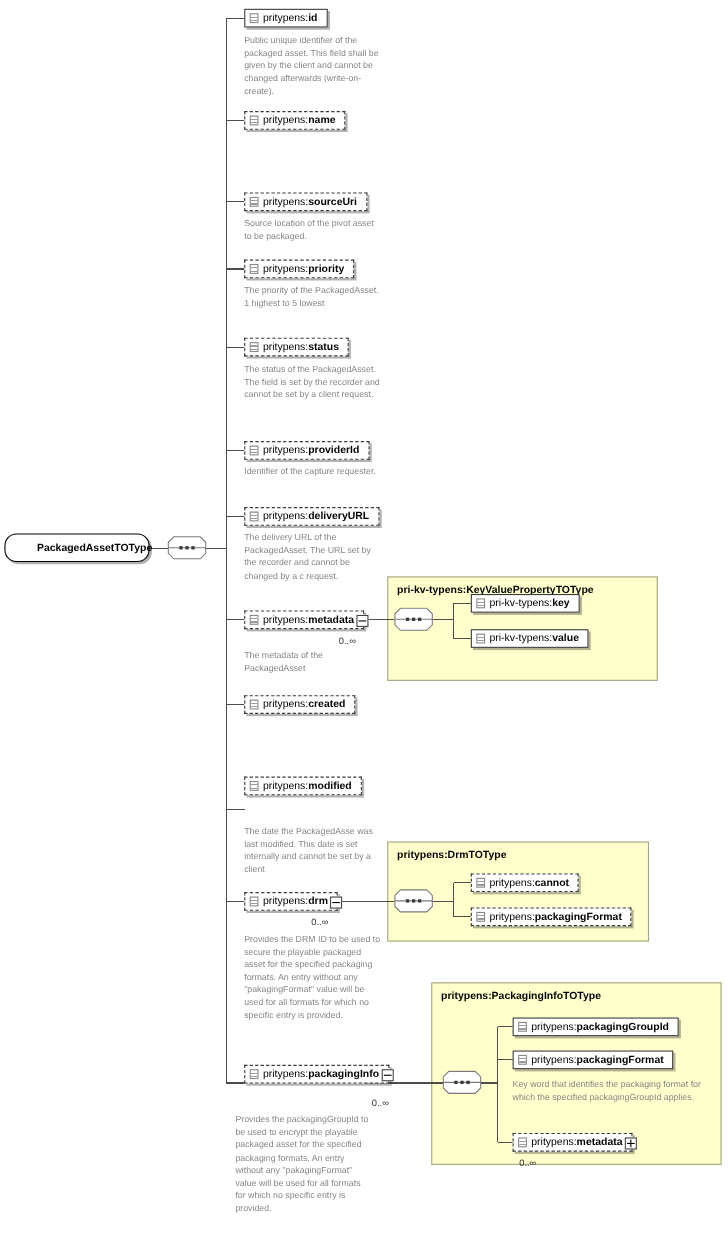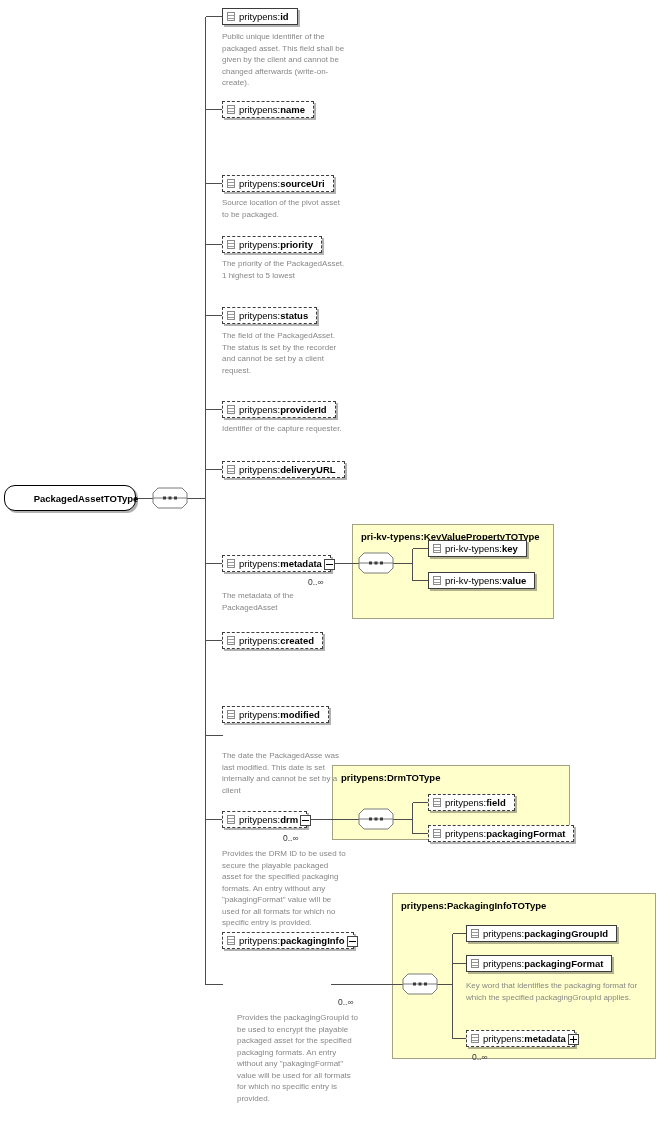--- a/index.html
+++ b/index.html
@@ -40,24 +40,24 @@
 
   
   .ann{position:absolute;width:124px;font-size:8px;line-height:11.5px;color:#878787;z-index:3;}
   .occ{position:absolute;font-size:8.5px;color:#333;z-index:3;white-space:nowrap;}
 </style>
 </head>
 <body>
 
 <div class="canvas">
 
-  <div class="typebox" style="left:352px;top:524px;width:202px;height:95px">
+  <div class="typebox" style="left:352px;top:524px;width:246px;height:95px">
     <div class="typebox-title">pri-kv-typens:KeyValuePropertyTOType</div>
   </div>
-  <div class="typebox" style="left:332px;top:765px;width:238px;height:75px">
+  <div class="typebox" style="left:352px;top:765px;width:238px;height:91px">
     <div class="typebox-title">pritypens:DrmTOType</div>
   </div>
   <div class="typebox" style="left:392px;top:893px;width:264px;height:166px">
     <div class="typebox-title">pritypens:PackagingInfoTOType</div>
   </div>
 
   <svg class="wires" width="662" height="1121">
     <g transform="translate(0.5,0.5)">
       <path d="M130 498 H152 M185 498 H205 M205 16 V984 M205 16 H222 M205 109 H222 M205 183 H222 M205 244 H222 M205 315 H222 M205 409 H222 M205 469 H222 M205 563 H222 M205 640 H222 M205 735 H222 M205 819 H222 M205 984 H222 M300 563 H358 M390 563 H412 M412 548 V580 M412 548 H428 M412 580 H428 M280 819 H358 M390 819 H412 M412 802 V833 M412 802 H428 M412 833 H428 M330 984 H402 M434 984 H452 M452 933 V1038 M452 933 H466 M452 963 H466 M452 1038 H466" fill="none" stroke="#4d4d4d" stroke-width="1" shape-rendering="crispEdges"></path>
     </g>
@@ -122,32 +122,33 @@
   <div class="el dashed" style="left:222px;top:236px">
     <span class="el-icon"></span>
     <span class="el-label"><span>pritypens:</span><span class="nm">priority</span></span>
   </div>
   <div class="ann" style="left:222px;top:258px">The priority of the PackagedAsset. 1 highest to 5 lowest</div>
 
   <div class="el dashed" style="left:222px;top:307px">
     <span class="el-icon"></span>
     <span class="el-label"><span>pritypens:</span><span class="nm">status</span></span>
   </div>
-  <div class="ann" style="left:222px;top:330px">The field of the PackagedAsset. The status is set by the recorder and cannot be set by a client request.</div>
+  <div class="ann" style="left:222px;top:330px">The status of the PackagedAsset. The field is set by the recorder and cannot be set by a client request.</div>
 
   <div class="el dashed" style="left:222px;top:401px">
     <span class="el-icon"></span>
     <span class="el-label"><span>pritypens:</span><span class="nm">providerId</span></span>
   </div>
   <div class="ann" style="left:222px;top:423px">Identifier of the capture requester.</div>
 
   <div class="el dashed" style="left:222px;top:461px">
     <span class="el-icon"></span>
     <span class="el-label"><span>pritypens:</span><span class="nm">deliveryURL</span></span>
   </div>
+  <div class="ann" style="left:222px;top:483px">The delivery URL of the PackagedAsset. The URL set by the recorder and cannot be changed by a c request.</div>
 
   <div class="el dashed" style="left:222px;top:555px">
     <span class="el-icon"></span>
     <span class="el-label"><span>pritypens:</span><span class="nm">metadata</span></span>
     <span class="expander"></span>
   </div>
   <div class="occ" style="left:308px;top:577px">0..∞</div>
   <div class="ann" style="left:222px;top:590px">The metadata of the PackagedAsset</div>
 
   <div class="el dashed" style="left:222px;top:632px">
@@ -162,40 +163,40 @@
   <div class="ann" style="left:222px;top:750px">The date the PackagedAsse was last modified. This date is set internally and cannot be set by a client</div>
 
   <div class="el dashed" style="left:222px;top:811px">
     <span class="el-icon"></span>
     <span class="el-label"><span>pritypens:</span><span class="nm">drm</span></span>
     <span class="expander"></span>
   </div>
   <div class="occ" style="left:283px;top:833px">0..∞</div>
   <div class="ann" style="left:222px;top:848px">Provides the DRM ID to be used to secure the playable packaged asset for the specified packaging formats. An entry without any "pakagingFormat" value will be used for all formats for which no specific entry is provided.</div>
 
-  <div class="el dashed" style="left:222px;top:932px">
+  <div class="el dashed" style="left:222px;top:968px">
     <span class="el-icon"></span>
     <span class="el-label"><span>pritypens:</span><span class="nm">packagingInfo</span></span>
     <span class="expander"></span>
   </div>
   <div class="occ" style="left:338px;top:997px">0..∞</div>
-  <div class="ann" style="left:237px;top:1012px">Provides the packagingGroupId to be used to encrypt the playable packaged asset for the specified packaging formats. An entry without any "pakagingFormat" value will be used for all formats for which no specific entry is provided.</div>
+  <div class="ann" style="left:214px;top:1012px">Provides the packagingGroupId to be used to encrypt the playable packaged asset for the specified packaging formats. An entry without any "pakagingFormat" value will be used for all formats for which no specific entry is provided.</div>
 
   <div class="el" style="left:428px;top:540px">
     <span class="el-icon"></span>
     <span class="el-label"><span>pri-kv-typens:</span><span class="nm">key</span></span>
   </div>
   <div class="el" style="left:428px;top:572px">
     <span class="el-icon"></span>
     <span class="el-label"><span>pri-kv-typens:</span><span class="nm">value</span></span>
   </div>
 
   <div class="el dashed" style="left:428px;top:794px">
     <span class="el-icon"></span>
-    <span class="el-label"><span>pritypens:</span><span class="nm">field</span></span>
+    <span class="el-label"><span>pritypens:</span><span class="nm">cannot</span></span>
   </div>
   <div class="el dashed" style="left:428px;top:825px">
     <span class="el-icon"></span>
     <span class="el-label"><span>pritypens:</span><span class="nm">packagingFormat</span></span>
   </div>
 
   <div class="el" style="left:466px;top:925px">
     <span class="el-icon"></span>
     <span class="el-label"><span>pritypens:</span><span class="nm">packagingGroupId</span></span>
   </div>

